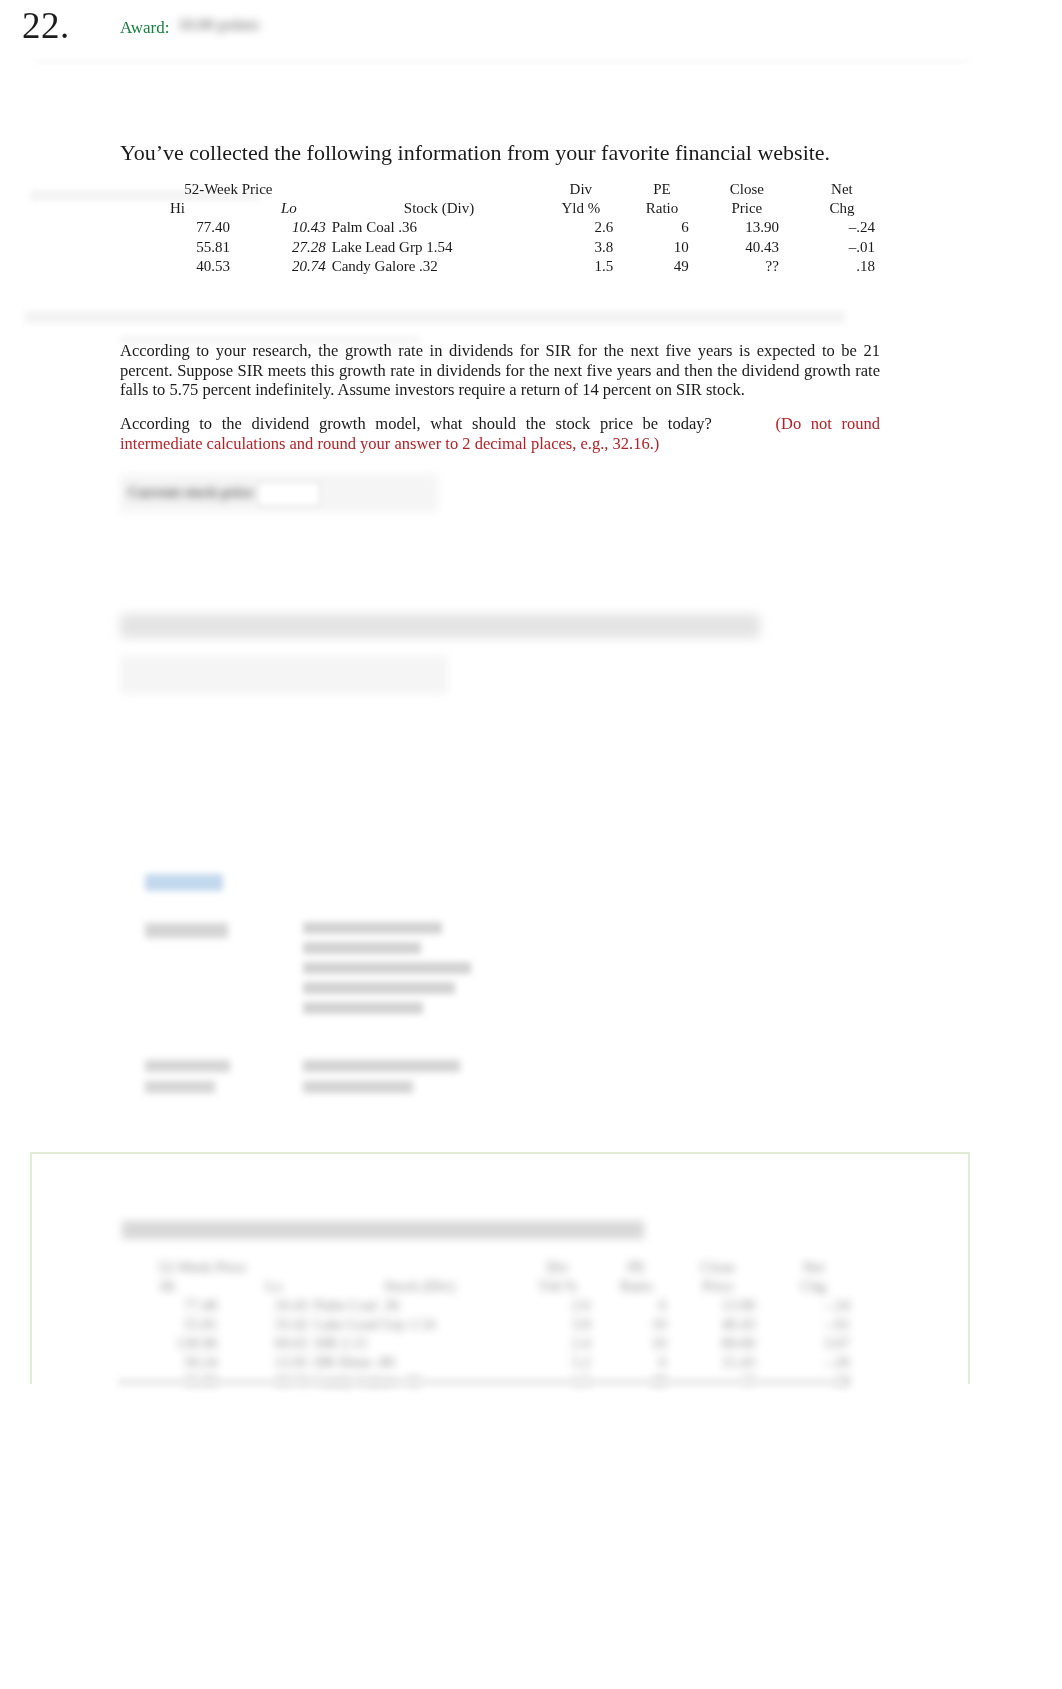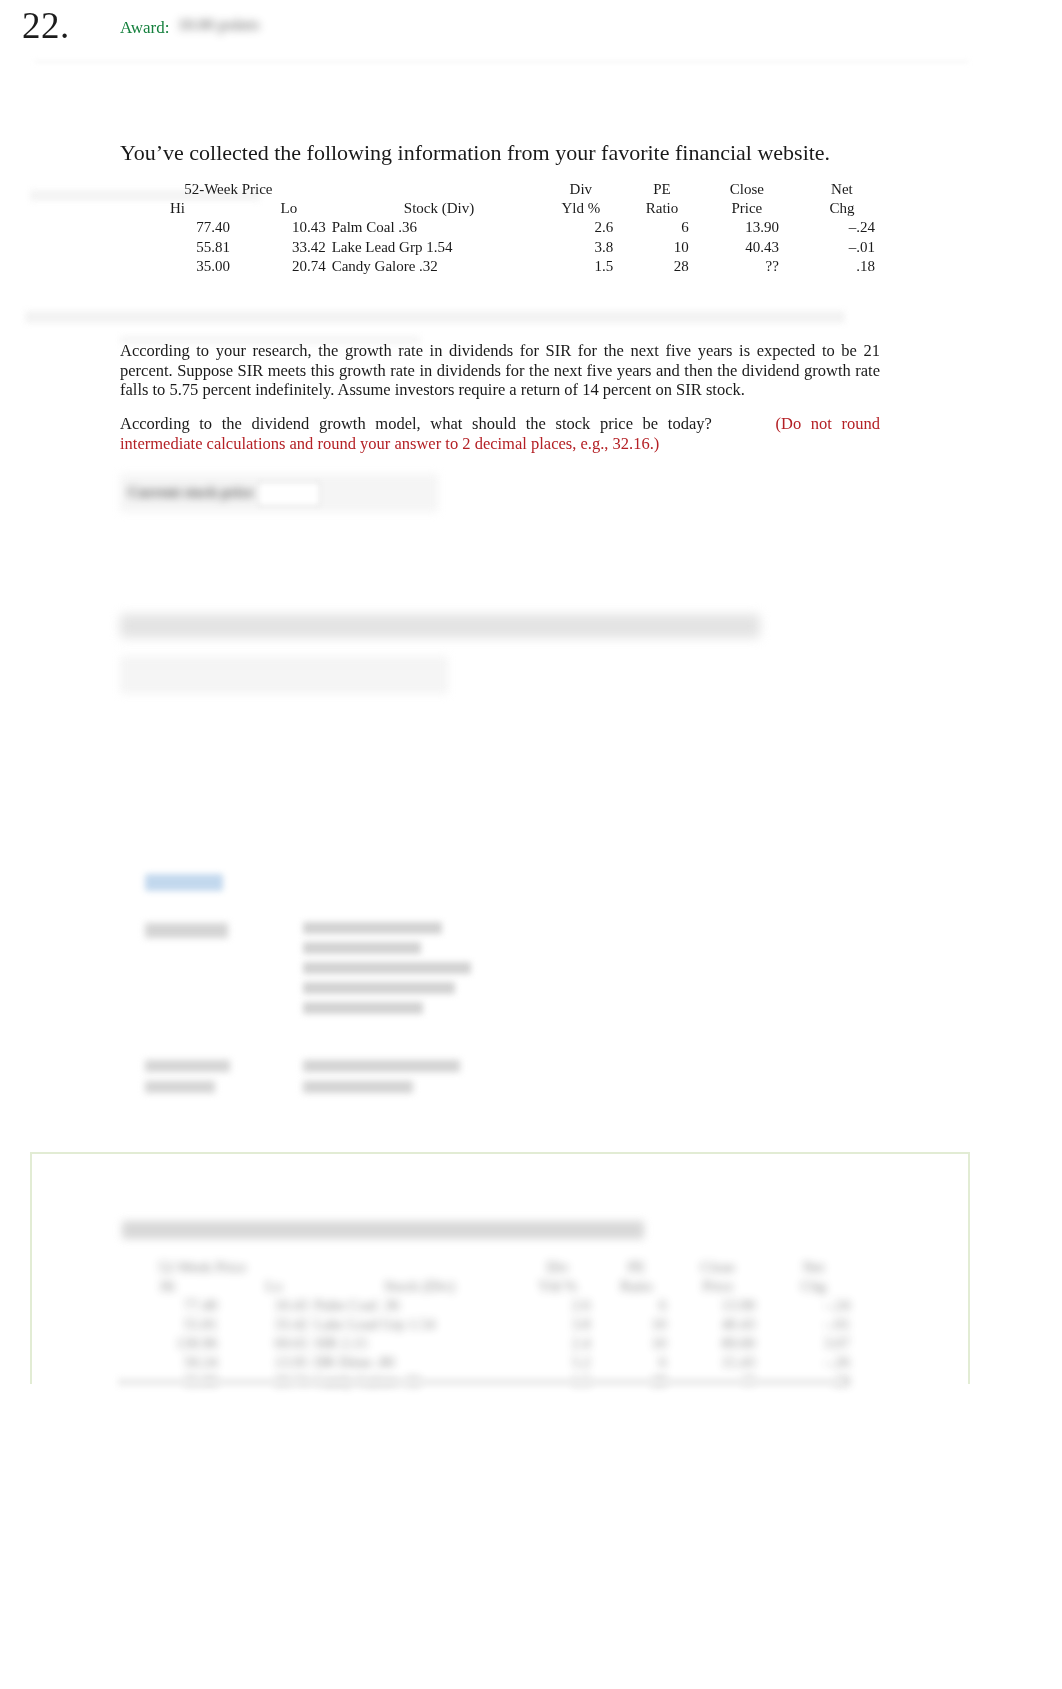--- a/index.html
+++ b/index.html
@@ -81,21 +81,21 @@
     width: 760px;
   }
   .quote-table td, .quote-table th {
     padding: 0;
     font-weight: normal;
     line-height: 19.2px;
     vertical-align: bottom;
     white-space: nowrap;
   }
   .col-hi    { width: 120px; text-align: right; padding-right: 22px !important; }
-  .col-lo    { width: 82px;  text-align: right; }
+  .col-lo    { width: 82px;  text-align: right; font-style: italic; }
   .col-stock { width: 250px; text-align: left; padding-left: 6px !important; }
   .col-div   { width: 78px;  text-align: right; padding-right: 16px !important; }
   .col-pe    { width: 72px;  text-align: right; padding-right: 14px !important; }
   .col-close { width: 92px;  text-align: right; padding-right: 22px !important; }
   .col-net   { width: 92px;  text-align: right; padding-right: 10px !important; }
 
   .hdr-span {
     text-align: center;
     padding-left: 28px !important;
   }
@@ -365,33 +365,33 @@
         <td class="col-hi">77.40</td>
         <td class="col-lo">10.43</td>
         <td class="col-stock">Palm Coal .36</td>
         <td class="col-div">2.6</td>
         <td class="col-pe">6</td>
         <td class="col-close">13.90</td>
         <td class="col-net">–.24</td>
       </tr>
       <tr>
         <td class="col-hi">55.81</td>
-        <td class="col-lo">33.42</td>
+        <td class="col-lo">27.28</td>
         <td class="col-stock">Lake Lead Grp 1.54</td>
         <td class="col-div">3.8</td>
         <td class="col-pe">10</td>
         <td class="col-close">40.43</td>
         <td class="col-net">–.01</td>
       </tr>
       <tr>
-        <td class="col-hi">35.00</td>
+        <td class="col-hi">40.53</td>
         <td class="col-lo">20.74</td>
         <td class="col-stock">Candy Galore .32</td>
         <td class="col-div">1.5</td>
-        <td class="col-pe">28</td>
+        <td class="col-pe">49</td>
         <td class="col-close">??</td>
         <td class="col-net">.18</td>
       </tr>
     </tbody>
       </table>
   </div>
 
   <div class="para-shade"></div>
 
   <div class="para para-research">According to your research, the growth rate in dividends for SIR for the next five years is expected to be 21 percent. Suppose SIR meets this growth rate in dividends for the next five years and then the dividend growth rate falls to 5.75 percent indefinitely. Assume investors require a return of 14 percent on SIR stock.</div>

